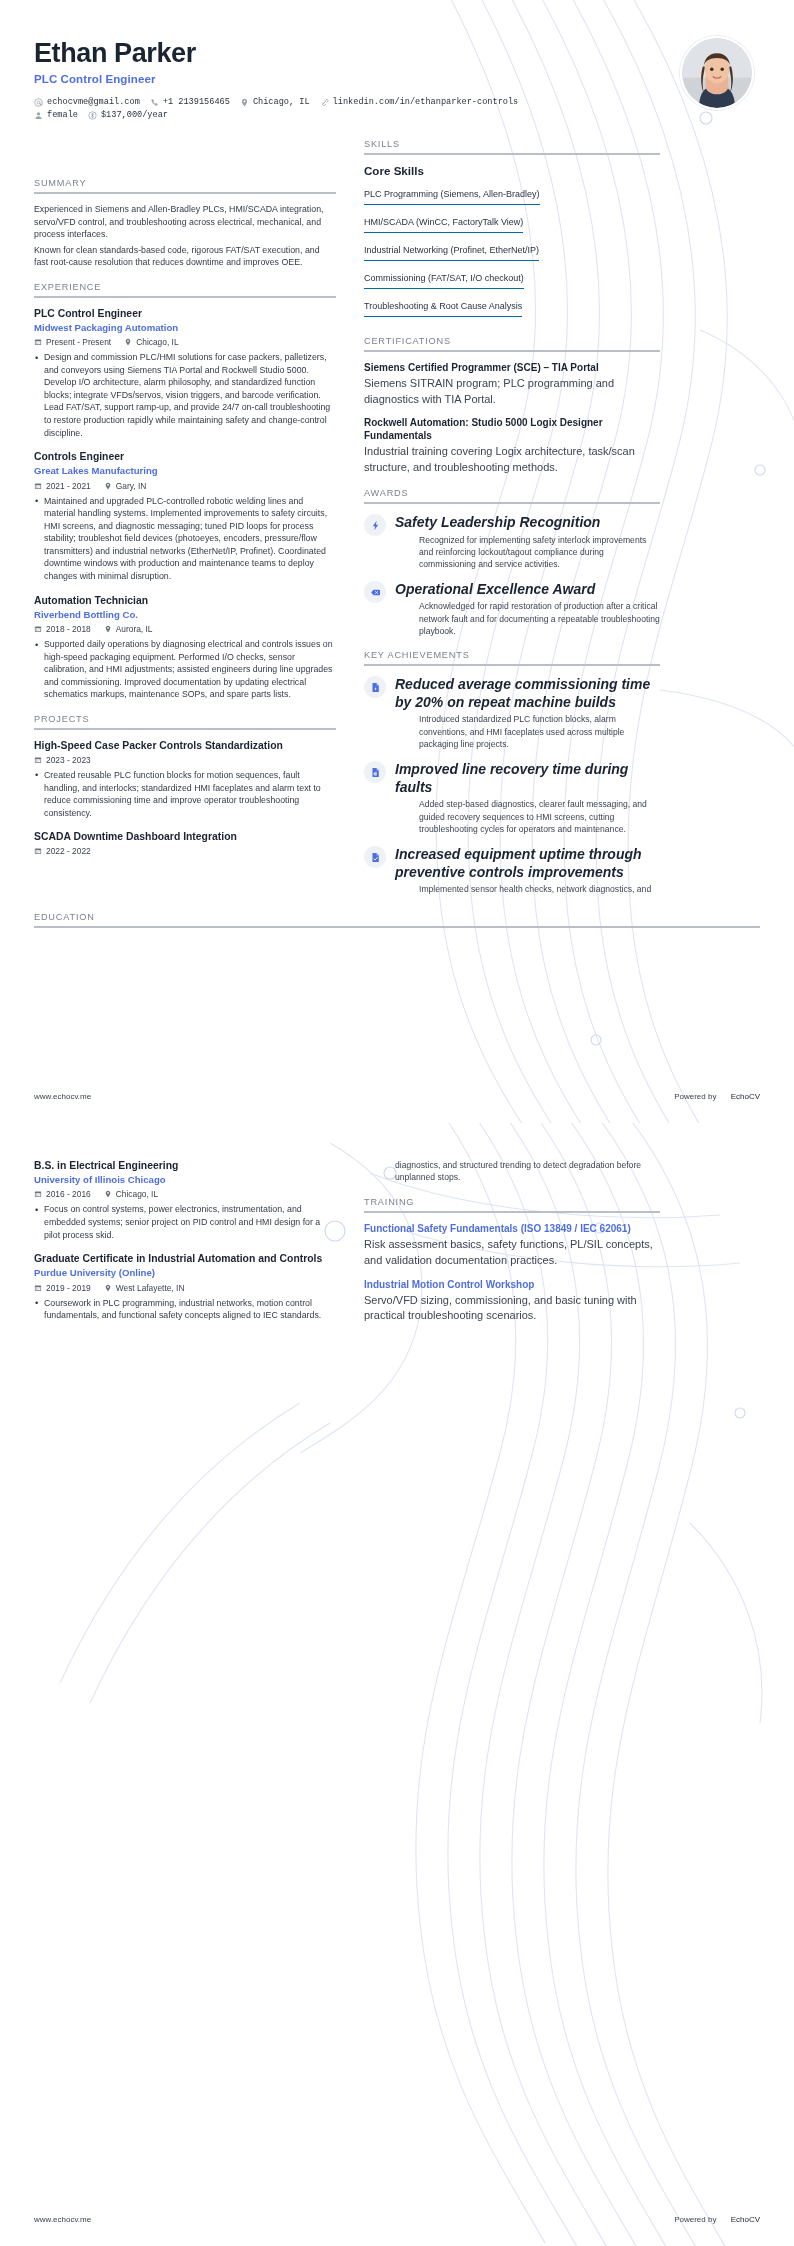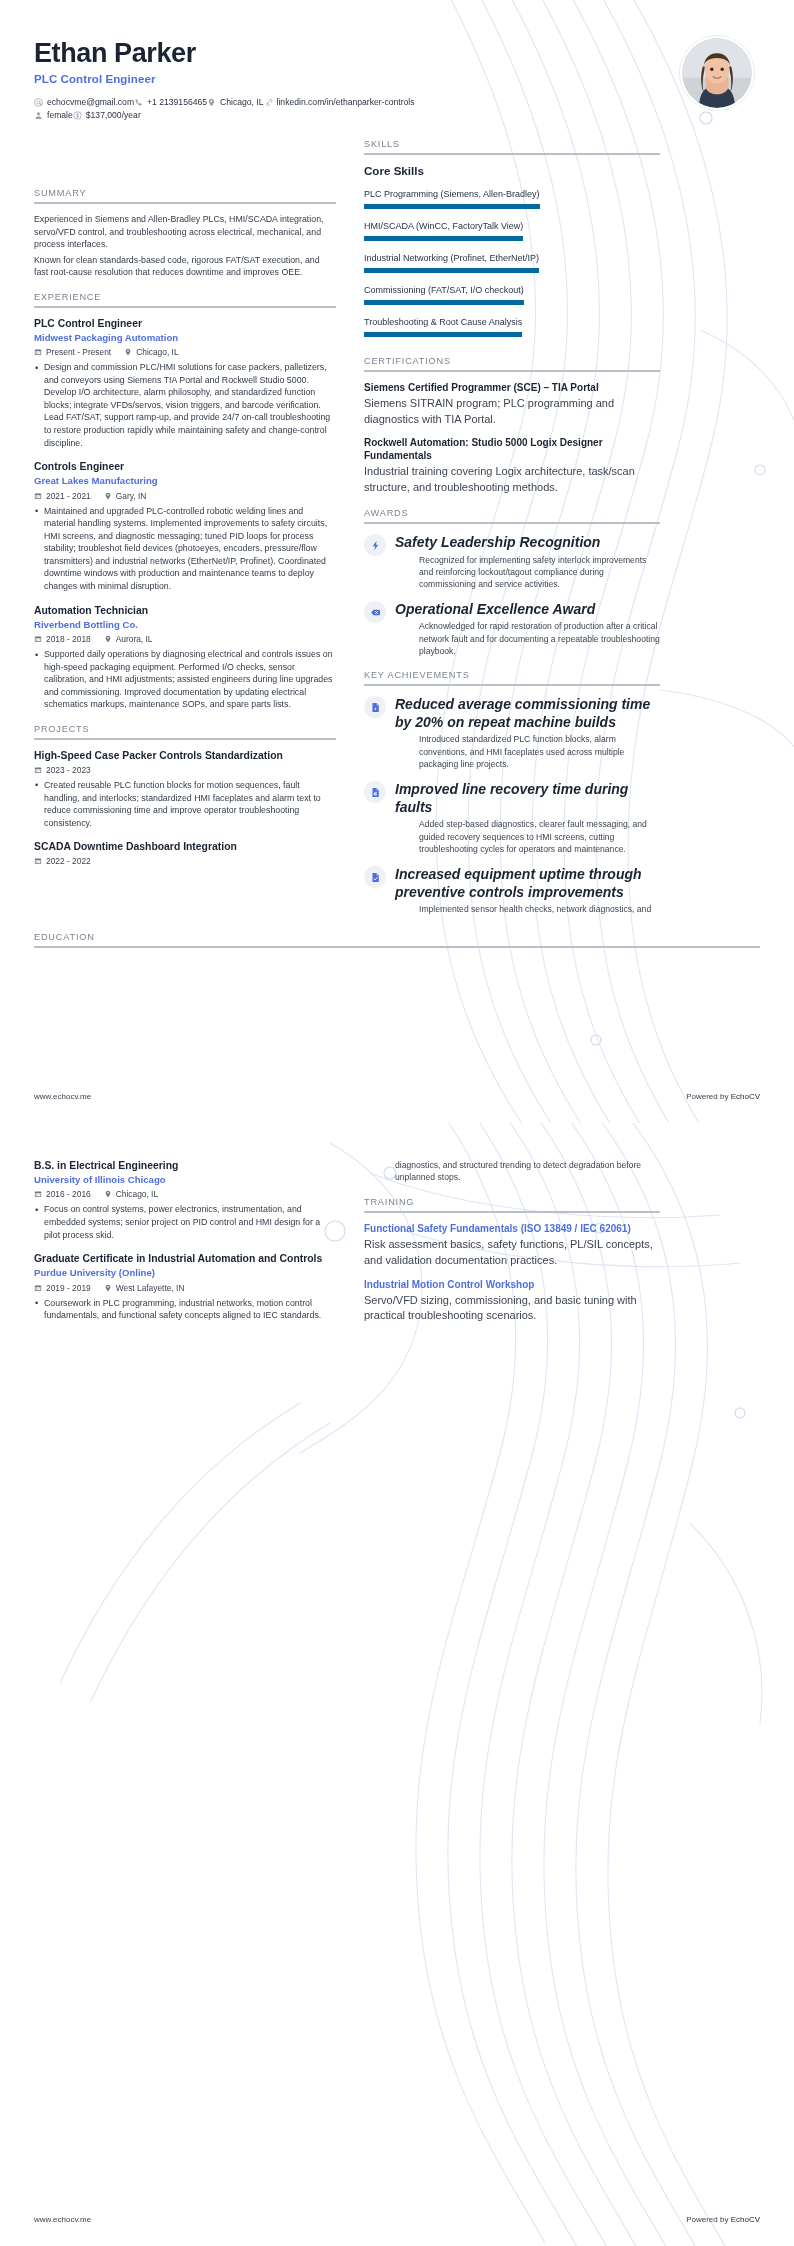--- a/index.html
+++ b/index.html
@@ -49,22 +49,23 @@
     font-weight: 600;
     color: #4f6fe0;
     margin-top: 4px;
     letter-spacing: 0.1px;
   }
   .contact-rows { margin-top: 12px; }
   .contact-row {
     display: flex;
     flex-wrap: wrap;
     align-items: flex-start;
-    gap: 0 0;
+    gap: 0 10px;
     margin-bottom: 3px;
+    font-family: Liberation Mono, monospace;
   }
   .contact-item {
     display: inline-flex;
     align-items: center;
     gap: 4px;
     font-size: 8.6px;
     color: #2b3342;
     white-space: nowrap;
   }
   .contact-item .ic {
@@ -174,21 +175,21 @@
     font-size: 11.6px;
     font-weight: 700;
     color: #1b2433;
     margin-bottom: 6px;
   }
   .skill-row {
     font-size: 9px;
     color: #2b3342;
     padding: 0 0 5px 0;
     margin-bottom: 6px;
-    border-bottom: 5px solid #0369a1;
+    border-bottom: 1px solid #0369a1;
     display: inline-block;
     width: auto;
   }
   .skill-wrap { display: block; }
 
   
   .cert { margin-bottom: 9px; }
   .cert-title {
     font-size: 10px;
     font-weight: 700;
@@ -247,21 +248,21 @@
     right: 34px;
     bottom: 22px;
     display: flex;
     justify-content: space-between;
     align-items: center;
     font-size: 8px;
     color: #3a4250;
     z-index: 3;
   }
   .footer-brand { font-weight: 400; }
-  .footer-brand b { font-weight: 400; color: #1b2433; }
+  .footer-brand b { font-weight: 400; color: #1b2433; margin-left: 12px; }
 </style>
 </head>
 <body>
 
 <div class="page">
 
   <svg class="bg-deco" viewBox="0 0 794 1123" preserveAspectRatio="none" aria-hidden="true">
     <g fill="none" stroke="#d9e0f2" stroke-width="1.1" opacity="0.85">
       <path d="M430 -40 C 520 120, 560 280, 520 430 C 480 580, 420 700, 440 900 C 455 1040, 520 1120, 560 1180"></path>
       <path d="M460 -40 C 552 120, 592 280, 552 432 C 512 584, 452 704, 472 904 C 487 1044, 552 1124, 592 1184"></path>

